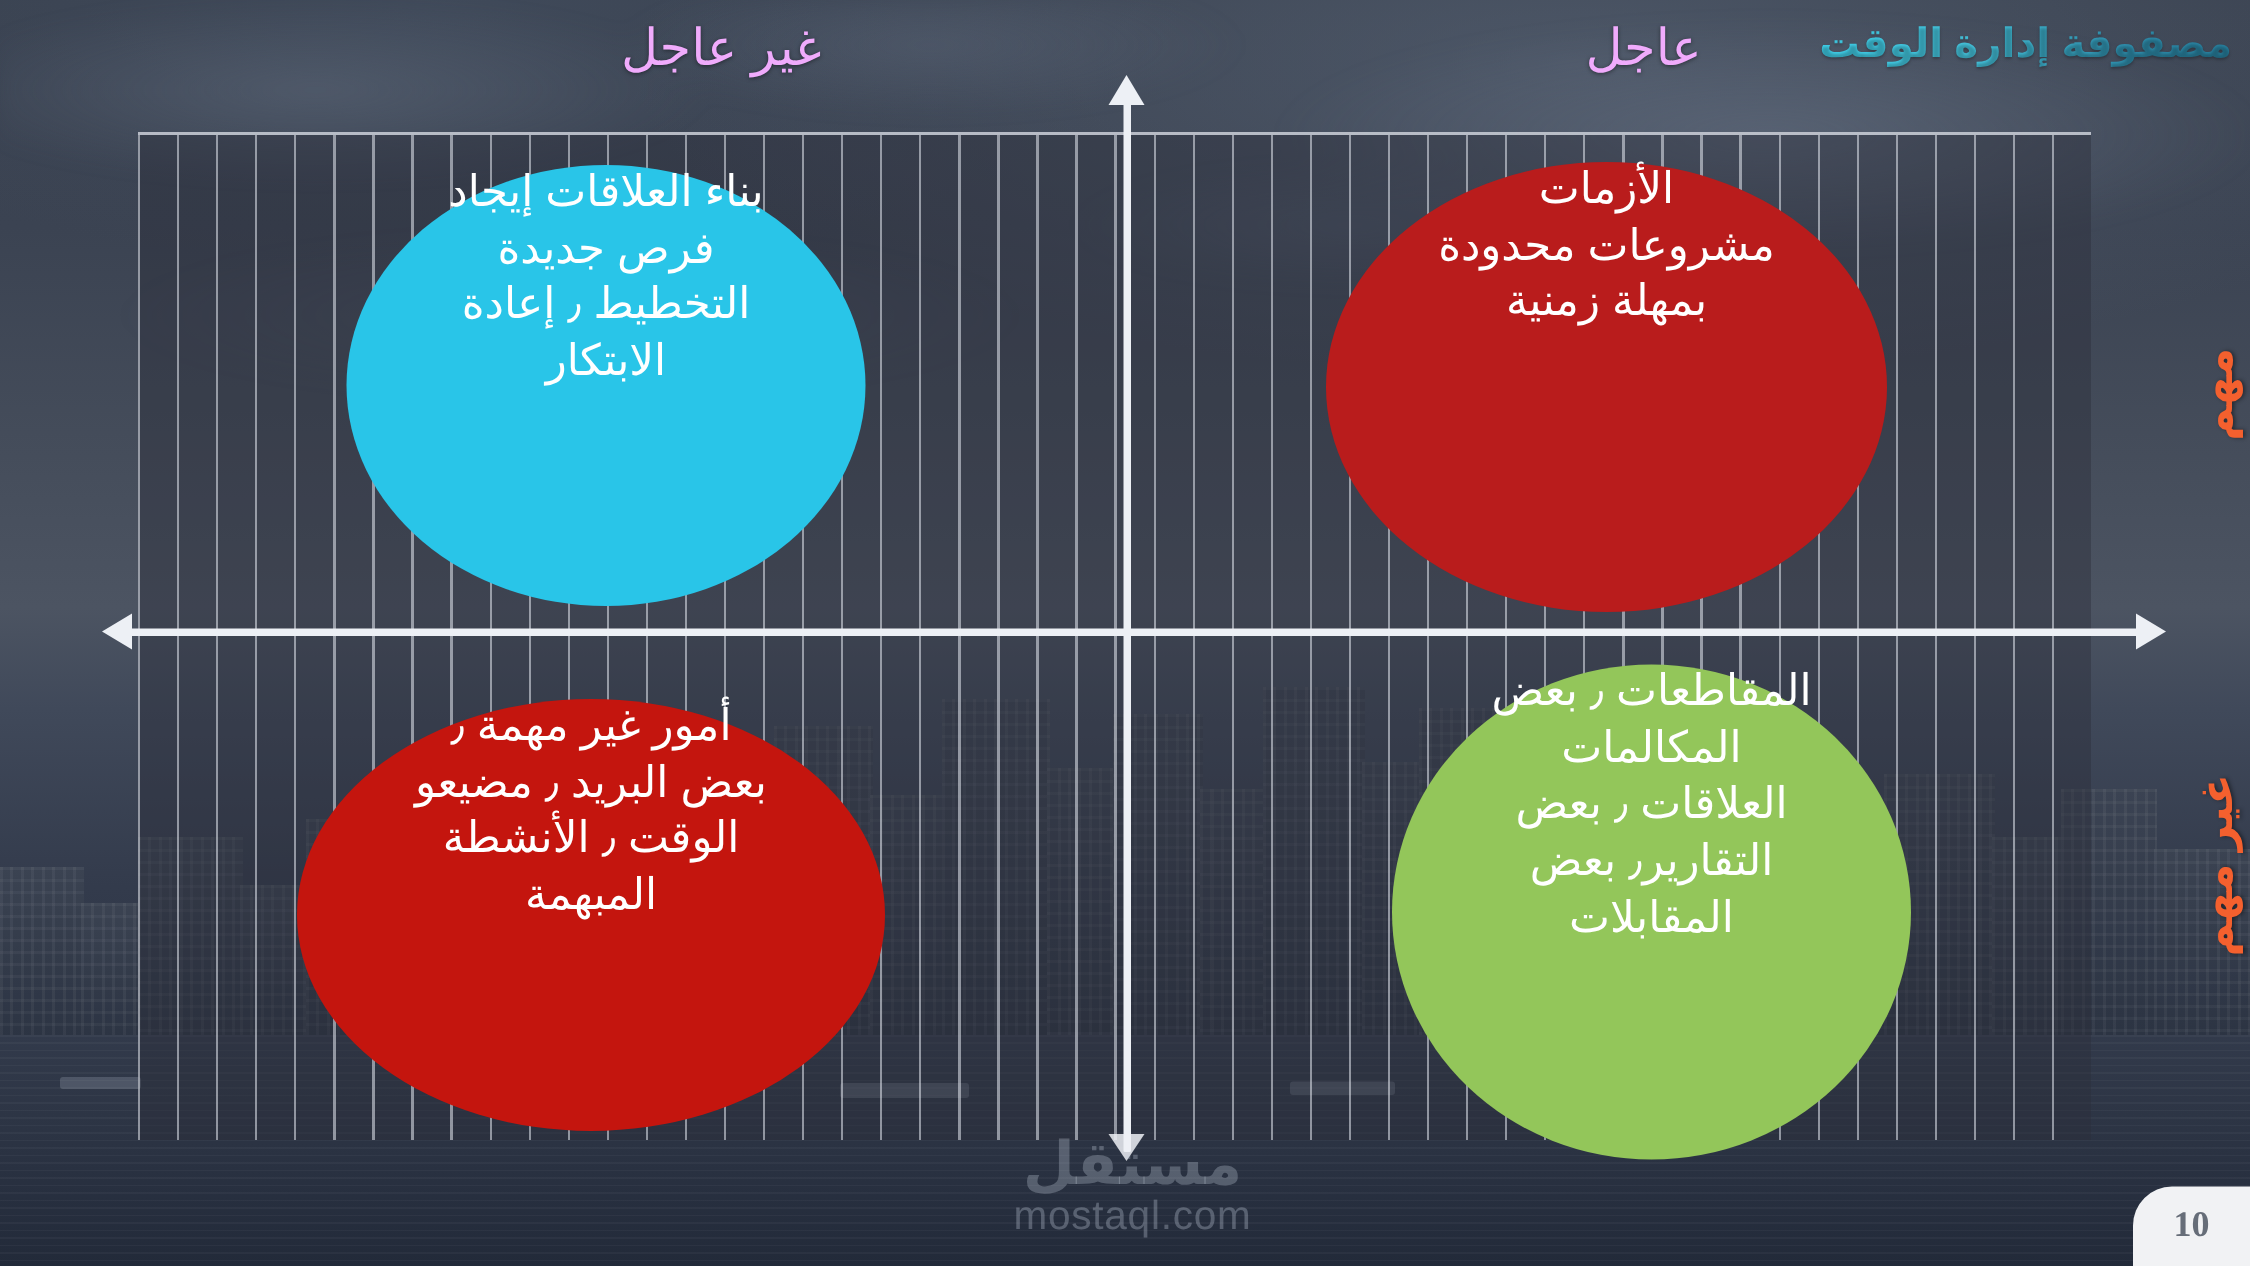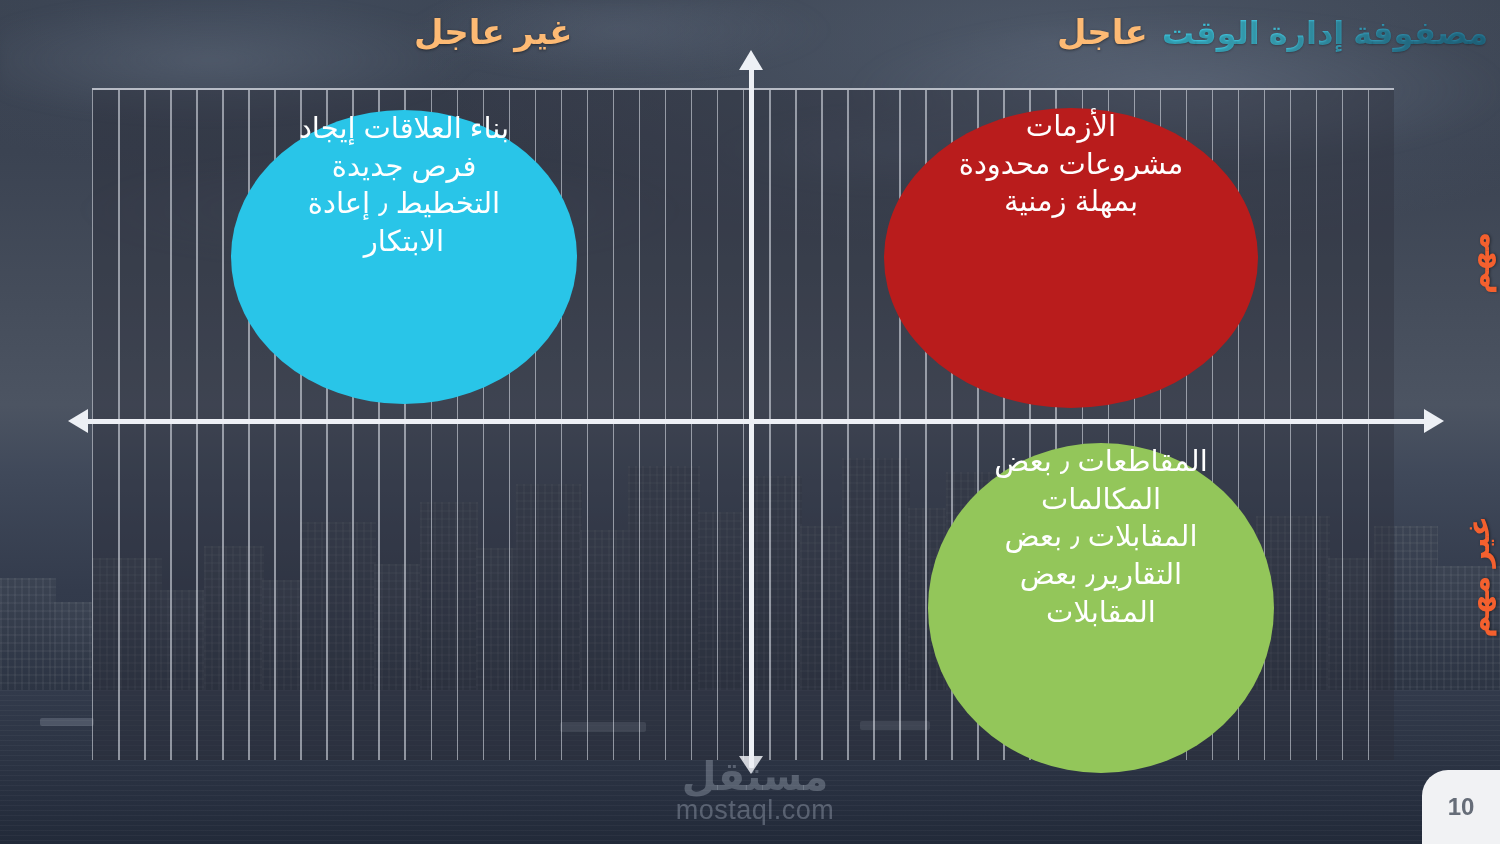--- a/index.html
+++ b/index.html
@@ -46,29 +46,29 @@
     content:"";position:absolute;inset:0;
     background:
       repeating-linear-gradient(90deg, rgba(255,255,255,.05) 0 2px, rgba(0,0,0,0) 2px 7px),
       repeating-linear-gradient(180deg, rgba(255,255,255,.045) 0 2px, rgba(0,0,0,0) 2px 8px);
   }
   .boat{position:absolute;bottom:0;background:rgba(190,200,214,.22);border-radius:2px;}
 
   
   .title{
     position:absolute;top:14px;right:12px;
-    font-size:32px;font-weight:bold;letter-spacing:0;
+    font-size:27px;font-weight:bold;letter-spacing:0;
     background:linear-gradient(90deg,#3fd0ea 0%,#46c7e0 35%,#2f8fae 75%,#277f9e 100%);
     -webkit-background-clip:text;background-clip:text;color:transparent;
     text-shadow:0 1px 2px rgba(0,0,0,.25);
     white-space:nowrap;
   }
   .hdr{
     position:absolute;top:12px;
-    font-size:34px;font-weight:bold;color:#fdba74;
+    font-size:34px;font-weight:normal;color:#f0abfc;
     text-shadow:0 1px 3px rgba(0,0,0,.45);
     white-space:nowrap;
   }
   .hdr-urgent{left:1057px;}
   .hdr-noturgent{left:414px;}
 
   
   .side{
     position:absolute;right:6px;
     font-size:30px;font-weight:bold;color:#f4602e;
@@ -132,23 +132,23 @@
     font-size:40px;font-weight:bold;color:rgba(196,206,220,.30);
     line-height:1;letter-spacing:1px;
   }
   .wm-en{
     font-size:27px;color:rgba(196,206,220,.32);
     line-height:1.1;letter-spacing:.5px;direction:ltr;
   }
 
   
   .pagebadge{
-    position:absolute;right:0;bottom:0;width:78px;height:74px;
+    position:absolute;right:0;bottom:0;width:78px;height:53px;
     background:#f1f2f4;border-top-left-radius:26px;
-    display:flex;align-items:center;justify-content:center;
+    display:flex;align-items:center;justify-content:center;font-family:Liberation Serif, serif;
   }
   .pagebadge span{
     font-size:24px;font-weight:bold;color:#666d78;direction:ltr;
   }
 </style>
 </head>
 <body>
 
 <div id="slide">
 
@@ -225,26 +225,34 @@
       <span>فرص جديدة</span>
       <span>التخطيط ٫ إعادة</span>
       <span>الابتكار</span>
     </div>
   </div>
 
   <div class="bubble b-green">
     <div>
       <span>المقاطعات ٫ بعض</span>
       <span>المكالمات</span>
-      <span>المقابلات ٫ بعض</span>
+      <span>العلاقات ٫ بعض</span>
       <span>التقارير٫ بعض</span>
       <span>المقابلات</span>
     </div>
   </div>
 
+  <div class="bubble b-red">
+    <div>
+      <span>أمور غير مهمة ٫</span>
+      <span>بعض البريد ٫ مضيعو</span>
+      <span>الوقت ٫ الأنشطة</span>
+      <span>المبهمة</span>
+    </div>
+  </div>
 
   <div class="wm">
     <div class="wm-ar">مستقل</div>
     <div class="wm-en">mostaql.com</div>
   </div>
 
   <div class="pagebadge">
     <span>10</span>
   </div>
 

